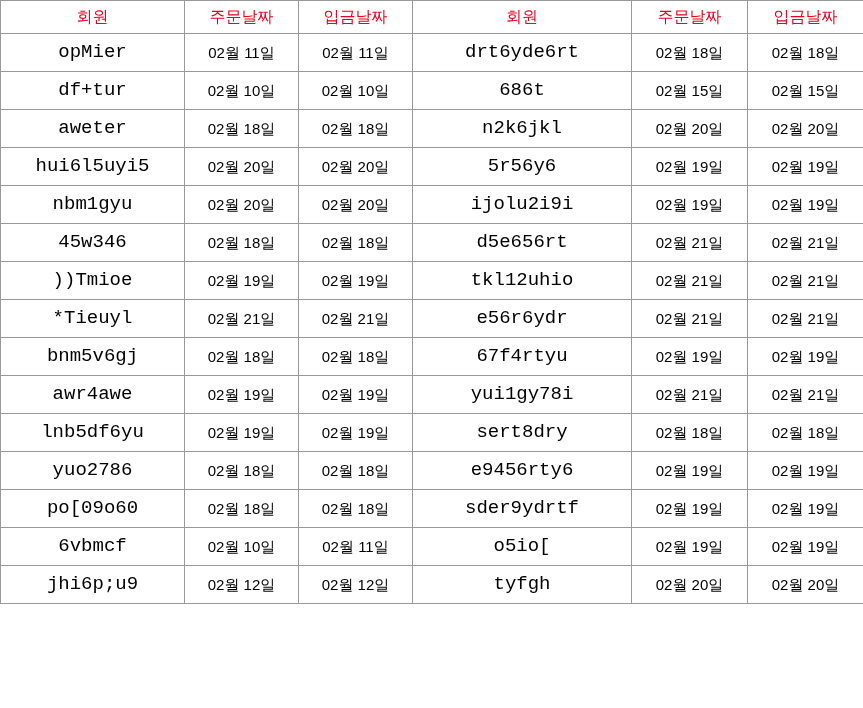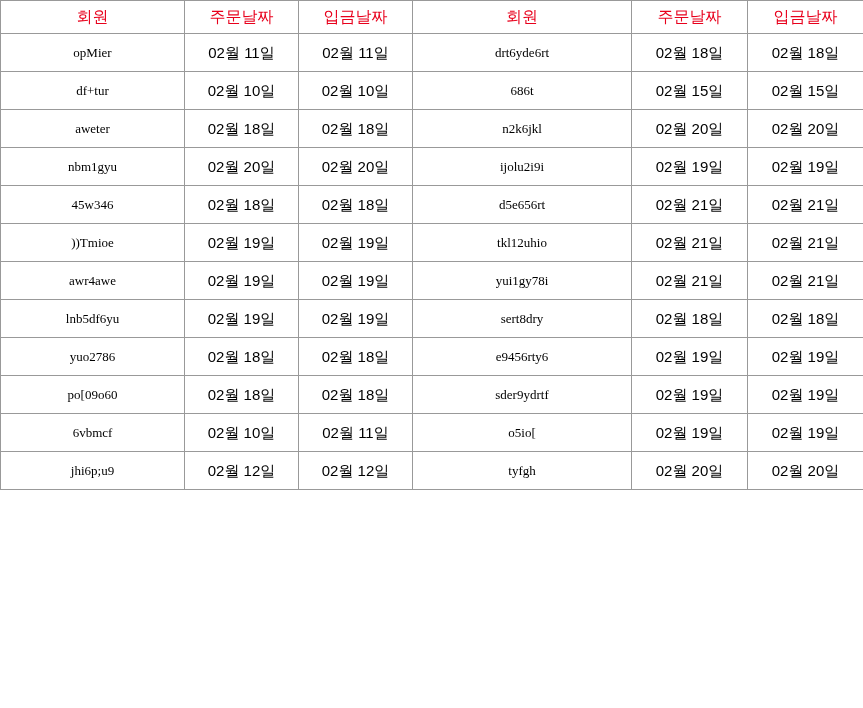--- a/index.html
+++ b/index.html
@@ -32,22 +32,22 @@
   }
   table.data-table tr.header-row th {
     color: #e8001c;
     font-size: 16px;
     font-family: "Liberation Sans", sans-serif;
     height: 32px;
     line-height: 32px;
     margin-left: 16px;
   }
   td.member-cell {
-    font-family: Liberation Serif, serif;
-    font-size: 13px;
+    font-family: Liberation Mono, monospace;
+    font-size: 19px;
   }
   td.date-cell {
     font-family: "Liberation Sans", sans-serif;
     font-size: 15px;
   }
   
   col.col-member { width: 184px; }
   col.col-order  { width: 114px; }
   col.col-pay    { width: 114px; }
   col.col-member2 { width: 219px; }
@@ -95,20 +95,28 @@
       </tr>
       <tr>
         <td class="member-cell">aweter</td>
         <td class="date-cell">02월 18일</td>
         <td class="date-cell">02월 18일</td>
         <td class="member-cell">n2k6jkl</td>
         <td class="date-cell">02월 20일</td>
         <td class="date-cell">02월 20일</td>
       </tr>
       <tr>
+        <td class="member-cell">hui6l5uyi5</td>
+        <td class="date-cell">02월 20일</td>
+        <td class="date-cell">02월 20일</td>
+        <td class="member-cell">5r56y6</td>
+        <td class="date-cell">02월 19일</td>
+        <td class="date-cell">02월 19일</td>
+      </tr>
+      <tr>
         <td class="member-cell">nbm1gyu</td>
         <td class="date-cell">02월 20일</td>
         <td class="date-cell">02월 20일</td>
         <td class="member-cell">ijolu2i9i</td>
         <td class="date-cell">02월 19일</td>
         <td class="date-cell">02월 19일</td>
       </tr>
       <tr>
         <td class="member-cell">45w346</td>
         <td class="date-cell">02월 18일</td>
@@ -117,20 +125,36 @@
         <td class="date-cell">02월 21일</td>
         <td class="date-cell">02월 21일</td>
       </tr>
       <tr>
         <td class="member-cell">))Tmioe</td>
         <td class="date-cell">02월 19일</td>
         <td class="date-cell">02월 19일</td>
         <td class="member-cell">tkl12uhio</td>
         <td class="date-cell">02월 21일</td>
         <td class="date-cell">02월 21일</td>
+      </tr>
+      <tr>
+        <td class="member-cell">*Tieuyl</td>
+        <td class="date-cell">02월 21일</td>
+        <td class="date-cell">02월 21일</td>
+        <td class="member-cell">e56r6ydr</td>
+        <td class="date-cell">02월 21일</td>
+        <td class="date-cell">02월 21일</td>
+      </tr>
+      <tr>
+        <td class="member-cell">bnm5v6gj</td>
+        <td class="date-cell">02월 18일</td>
+        <td class="date-cell">02월 18일</td>
+        <td class="member-cell">67f4rtyu</td>
+        <td class="date-cell">02월 19일</td>
+        <td class="date-cell">02월 19일</td>
       </tr>
       <tr>
         <td class="member-cell">awr4awe</td>
         <td class="date-cell">02월 19일</td>
         <td class="date-cell">02월 19일</td>
         <td class="member-cell">yui1gy78i</td>
         <td class="date-cell">02월 21일</td>
         <td class="date-cell">02월 21일</td>
       </tr>
       <tr>

